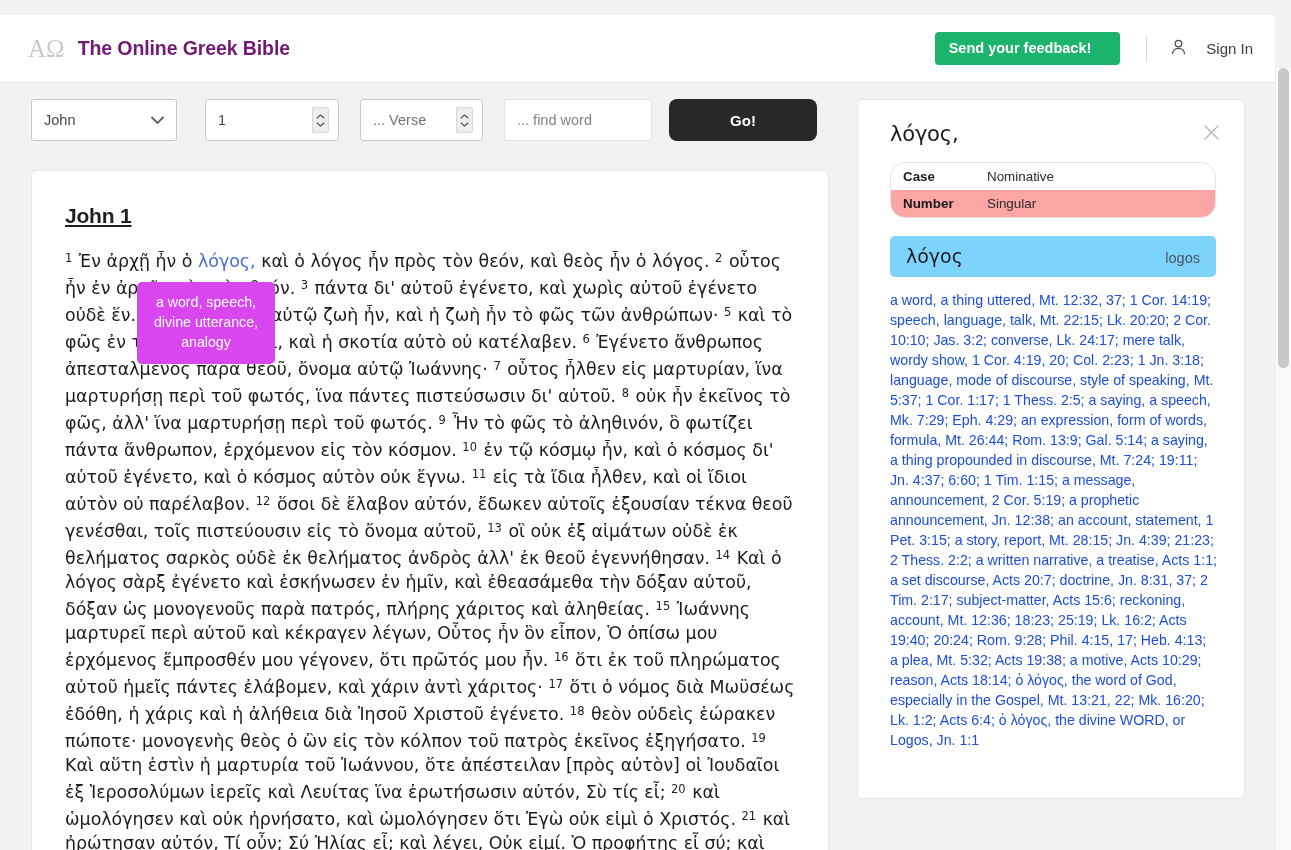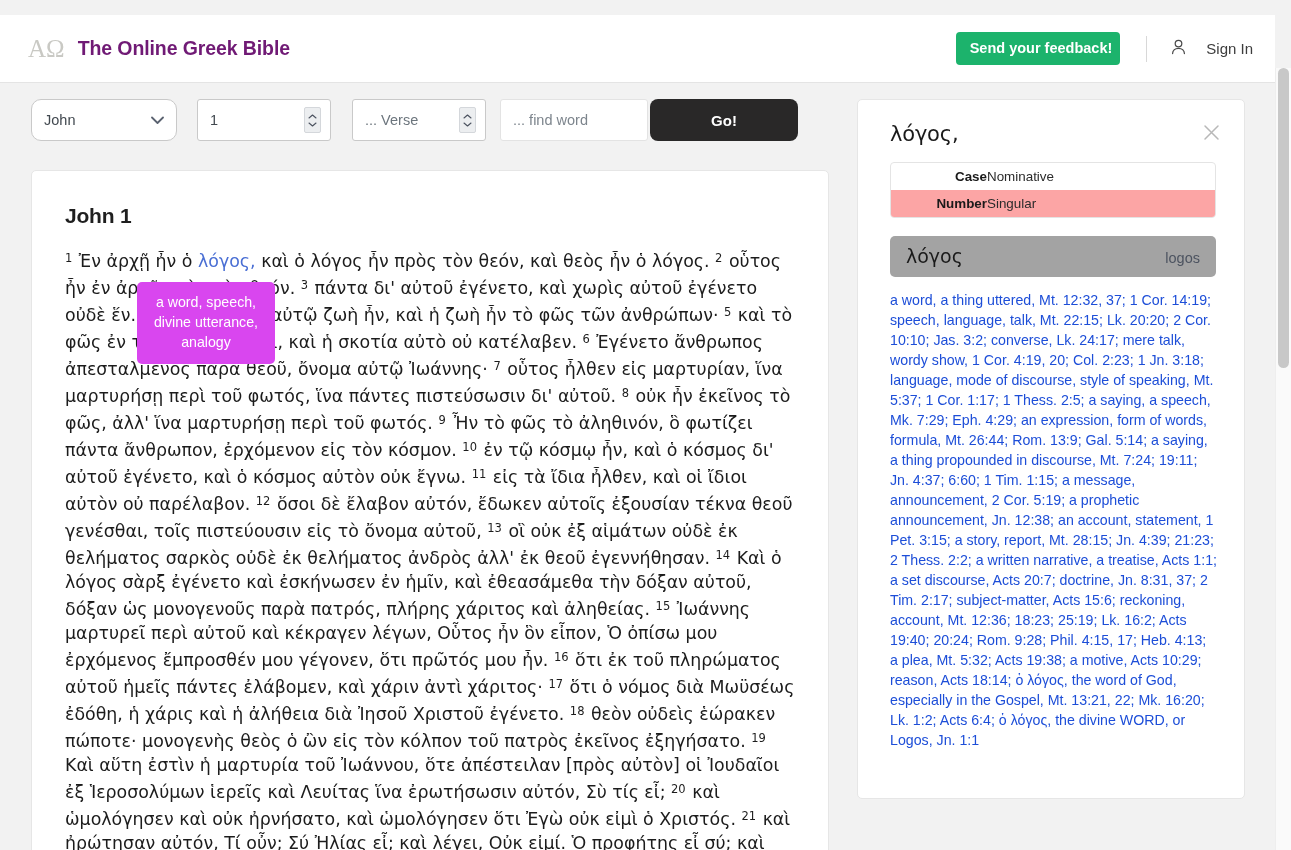--- a/index.html
+++ b/index.html
@@ -33,21 +33,21 @@
   }
   .header-right {
     margin-left: auto; display: flex; align-items: center;
     margin-right: 22px;
   }
   .feedback-btn {
     background: #1cb36c; color: #ffffff;
     border: none; border-radius: 4px;
     font-family: "Liberation Sans", sans-serif;
     font-size: 14.5px; font-weight: bold;
-    padding: 9px 8px 10px 14px;
+    padding: 9px 29px 10px 14px;
     cursor: pointer; line-height: 1;
   }
   .hdr-divider {
     width: 1px; height: 26px; background: #d8d8d8;
     margin: 0 24px 0 26px;
   }
   .signin {
     display: flex; align-items: center; gap: 20px;
     color: #3d3d3d; font-size: 15px; cursor: pointer;
   }
@@ -63,25 +63,25 @@
     background: #ffffff;
     border: 1px solid #c9c9c9;
     border-radius: 3px;
     font-family: "Liberation Sans", sans-serif;
     font-size: 14.5px;
     color: #555e6b;
     display: flex; align-items: center;
     padding: 0 12px;
     position: relative;
   }
-  .ctl-book { width: 146px; margin-right: 20px; border-radius: 10px; }
+  .ctl-book { width: 146px; margin-right: 28px; }
   .ctl-chapter { width: 134px; margin-right: 21px; }
-  .ctl-verse { width: 134px; margin-right: 14px; }
+  .ctl-verse { width: 123px; margin-right: 21px; }
   .ctl-word {
-    width: 148px; margin-right: 2px;
+    width: 148px; margin-right: 17px;
     border-color: #e3e3e3;
   }
   .ctl .val { color: #41484f; }
   .ctl .ph { color: #6c757d; }
   .ctl-word .ph { color: #7d858d; }
 
   .chev {
     position: absolute; right: 12px; top: 50%;
     transform: translateY(-50%);
     pointer-events: none;
@@ -116,20 +116,21 @@
     width: 798px; height: 690px;
     background: #ffffff;
     border: 1px solid #e6e6e6;
     border-radius: 5px;
     overflow: hidden;
   }
   .chapter-title {
     margin: 33px 0 0 33px;
     font-size: 21px; font-weight: bold; color: #1f1f1f;
     letter-spacing: -0.2px;
+    text-decoration: underline;
   }
   .verses {
     margin: 18px 33px 0 33px;
     font-size: 17.4px;
     line-height: 24px;
     color: #1c1c1c;
     text-align: left;
     font-family: "DejaVu Sans", sans-serif;
     word-spacing: 0px;
   }
@@ -181,37 +182,36 @@
   }
   .close-x {
     margin-left: auto; cursor: pointer;
     padding: 2px;
   }
 
   .morph-table {
     margin: 15px 32px 0 32px;
     width: 326px;
     border: 1px solid #e4e4e4;
-    border-radius: 4px;
+    border-radius: 15px;
     overflow: hidden;
     font-size: 13.4px;
-    text-align: right;
   }
   .morph-row { display: flex; }
   .morph-row.alt { background: #fca5a5; }
   .morph-k {
     width: 96px; padding: 6px 0 6px 12px;
     font-weight: bold; color: #1a1a1a;
   }
   .morph-v { padding: 6px 0; color: #2b2b2b; }
 
   .lemma-box {
     margin: 18px 32px 0 32px;
     width: 326px;
-    background: #a3a3a3;
+    background: #7dd3fc;
     border-radius: 5px;
     padding: 9px 16px 10px 16px;
     display: flex; align-items: baseline;
   }
   .lemma-greek {
     font-family: "DejaVu Sans", sans-serif;
     font-size: 19px; color: #1a1a1a;
   }
   .lemma-translit {
     margin-left: auto;

